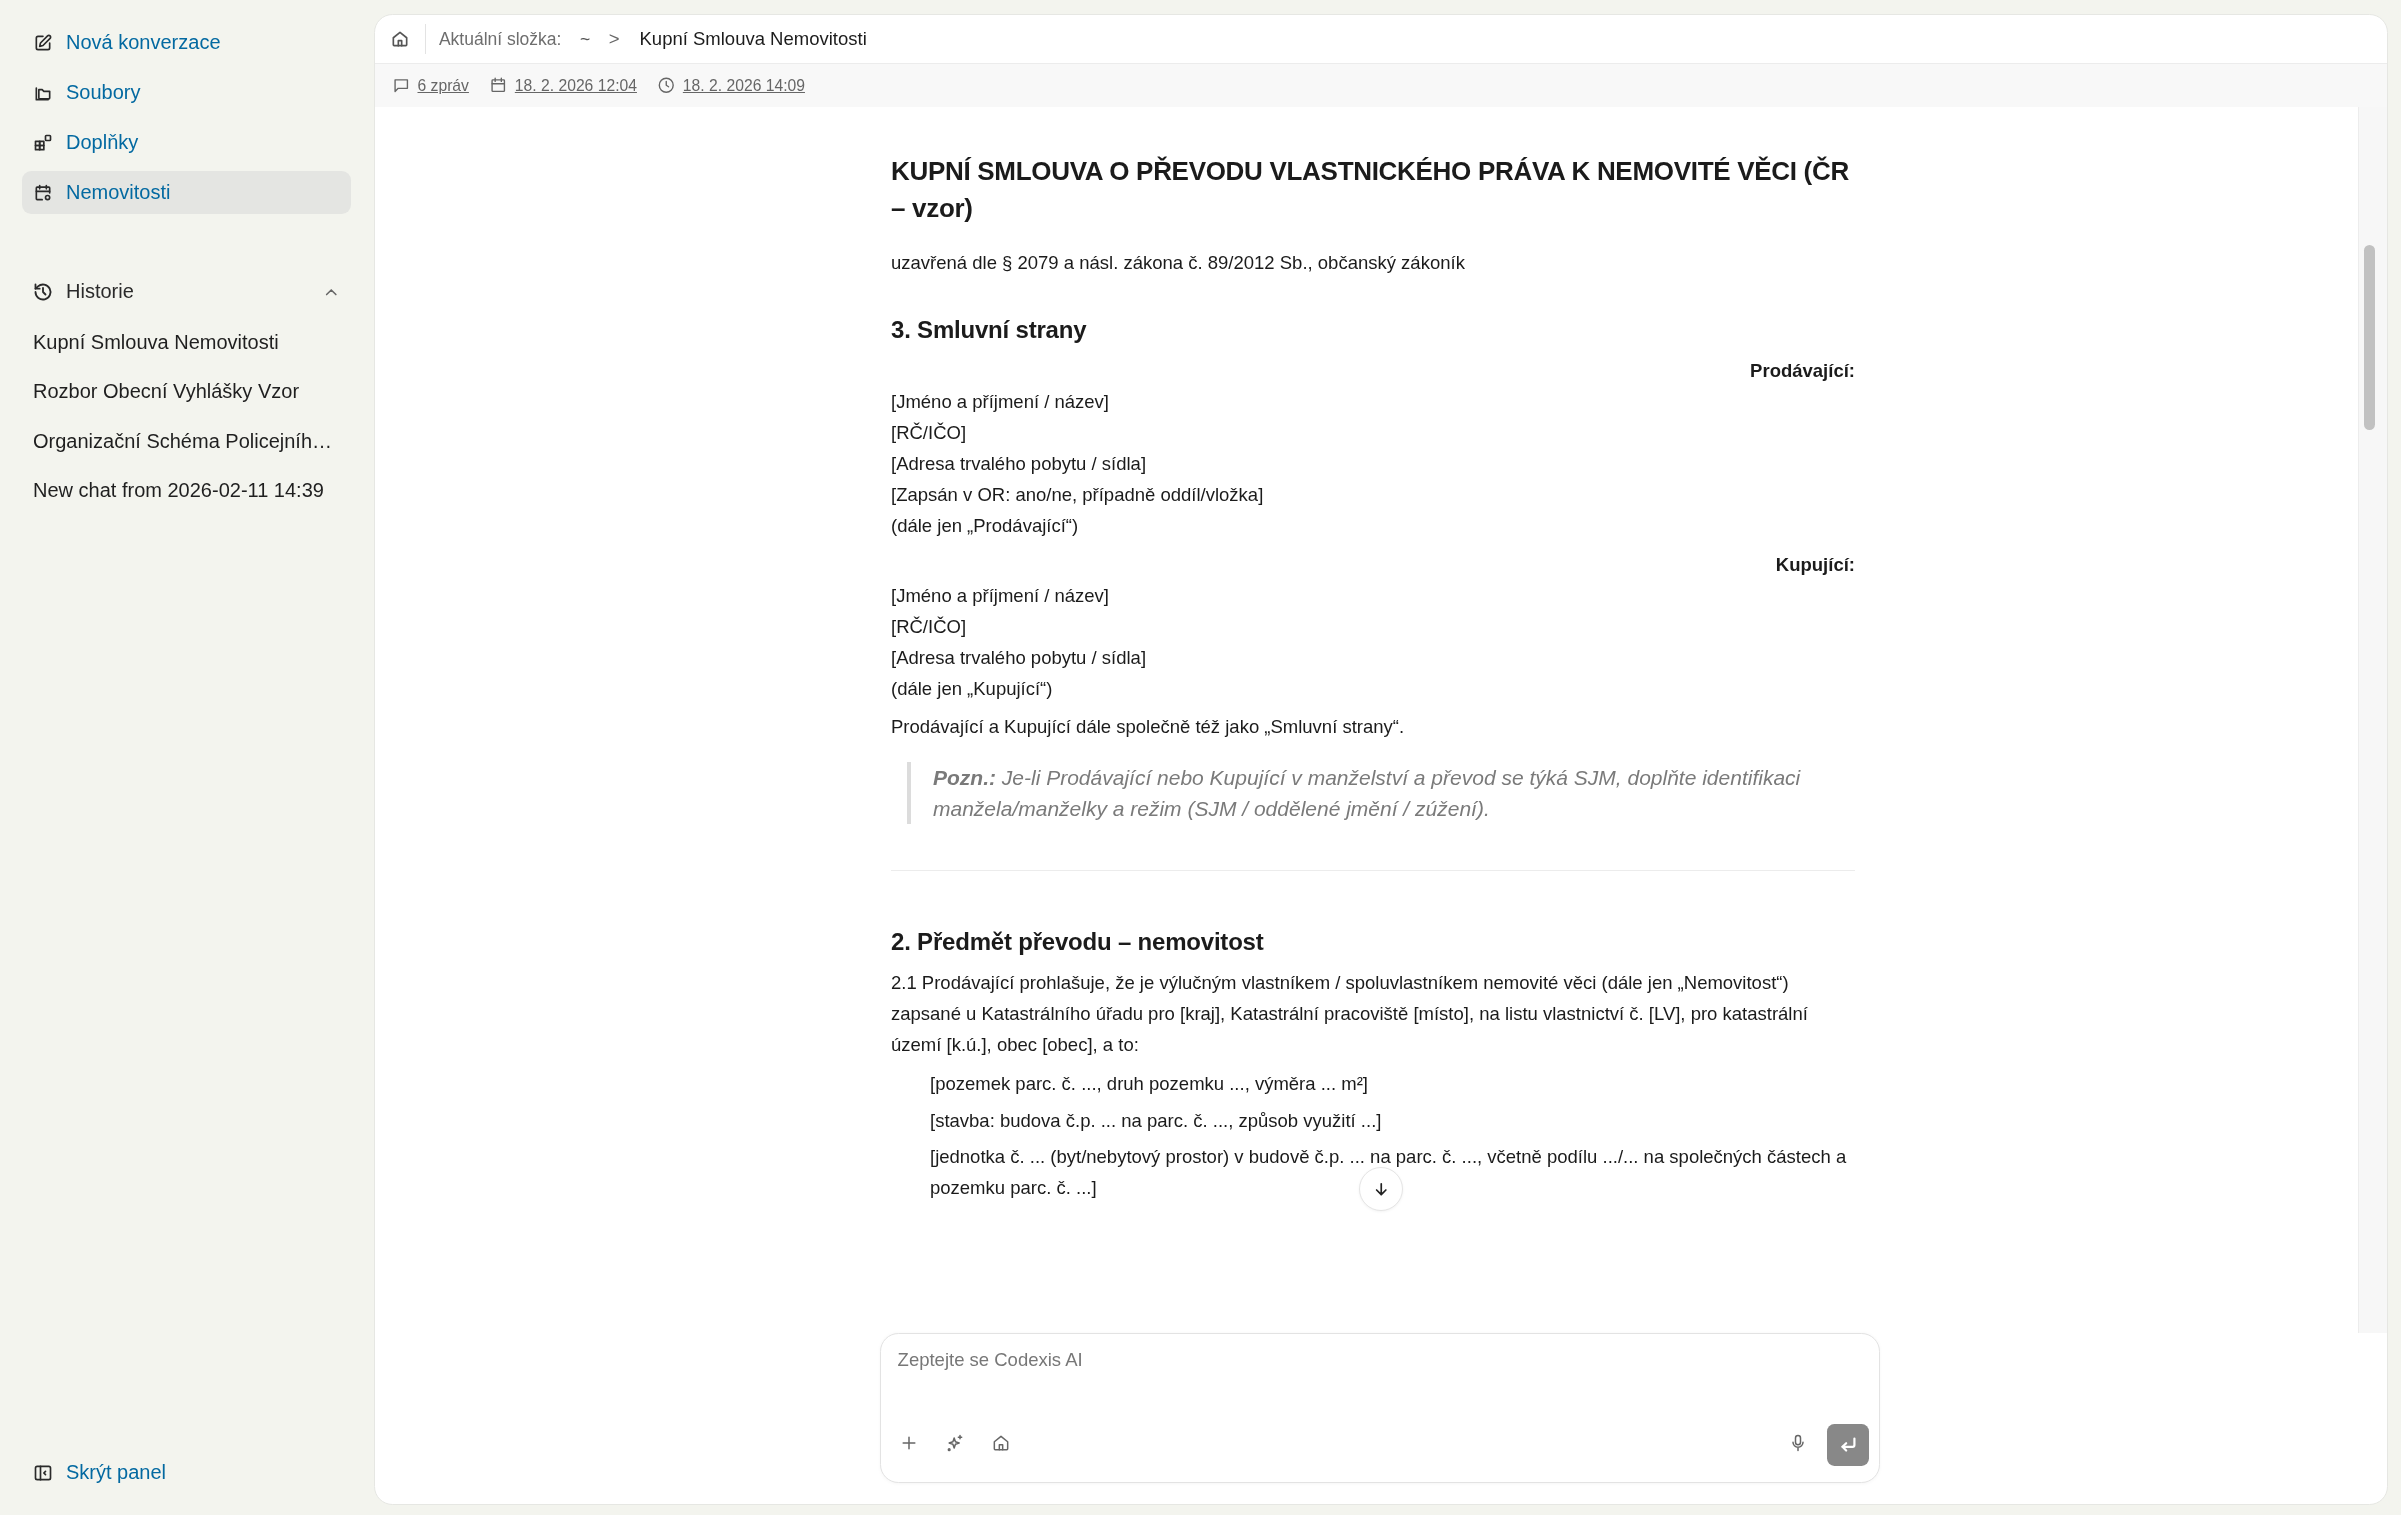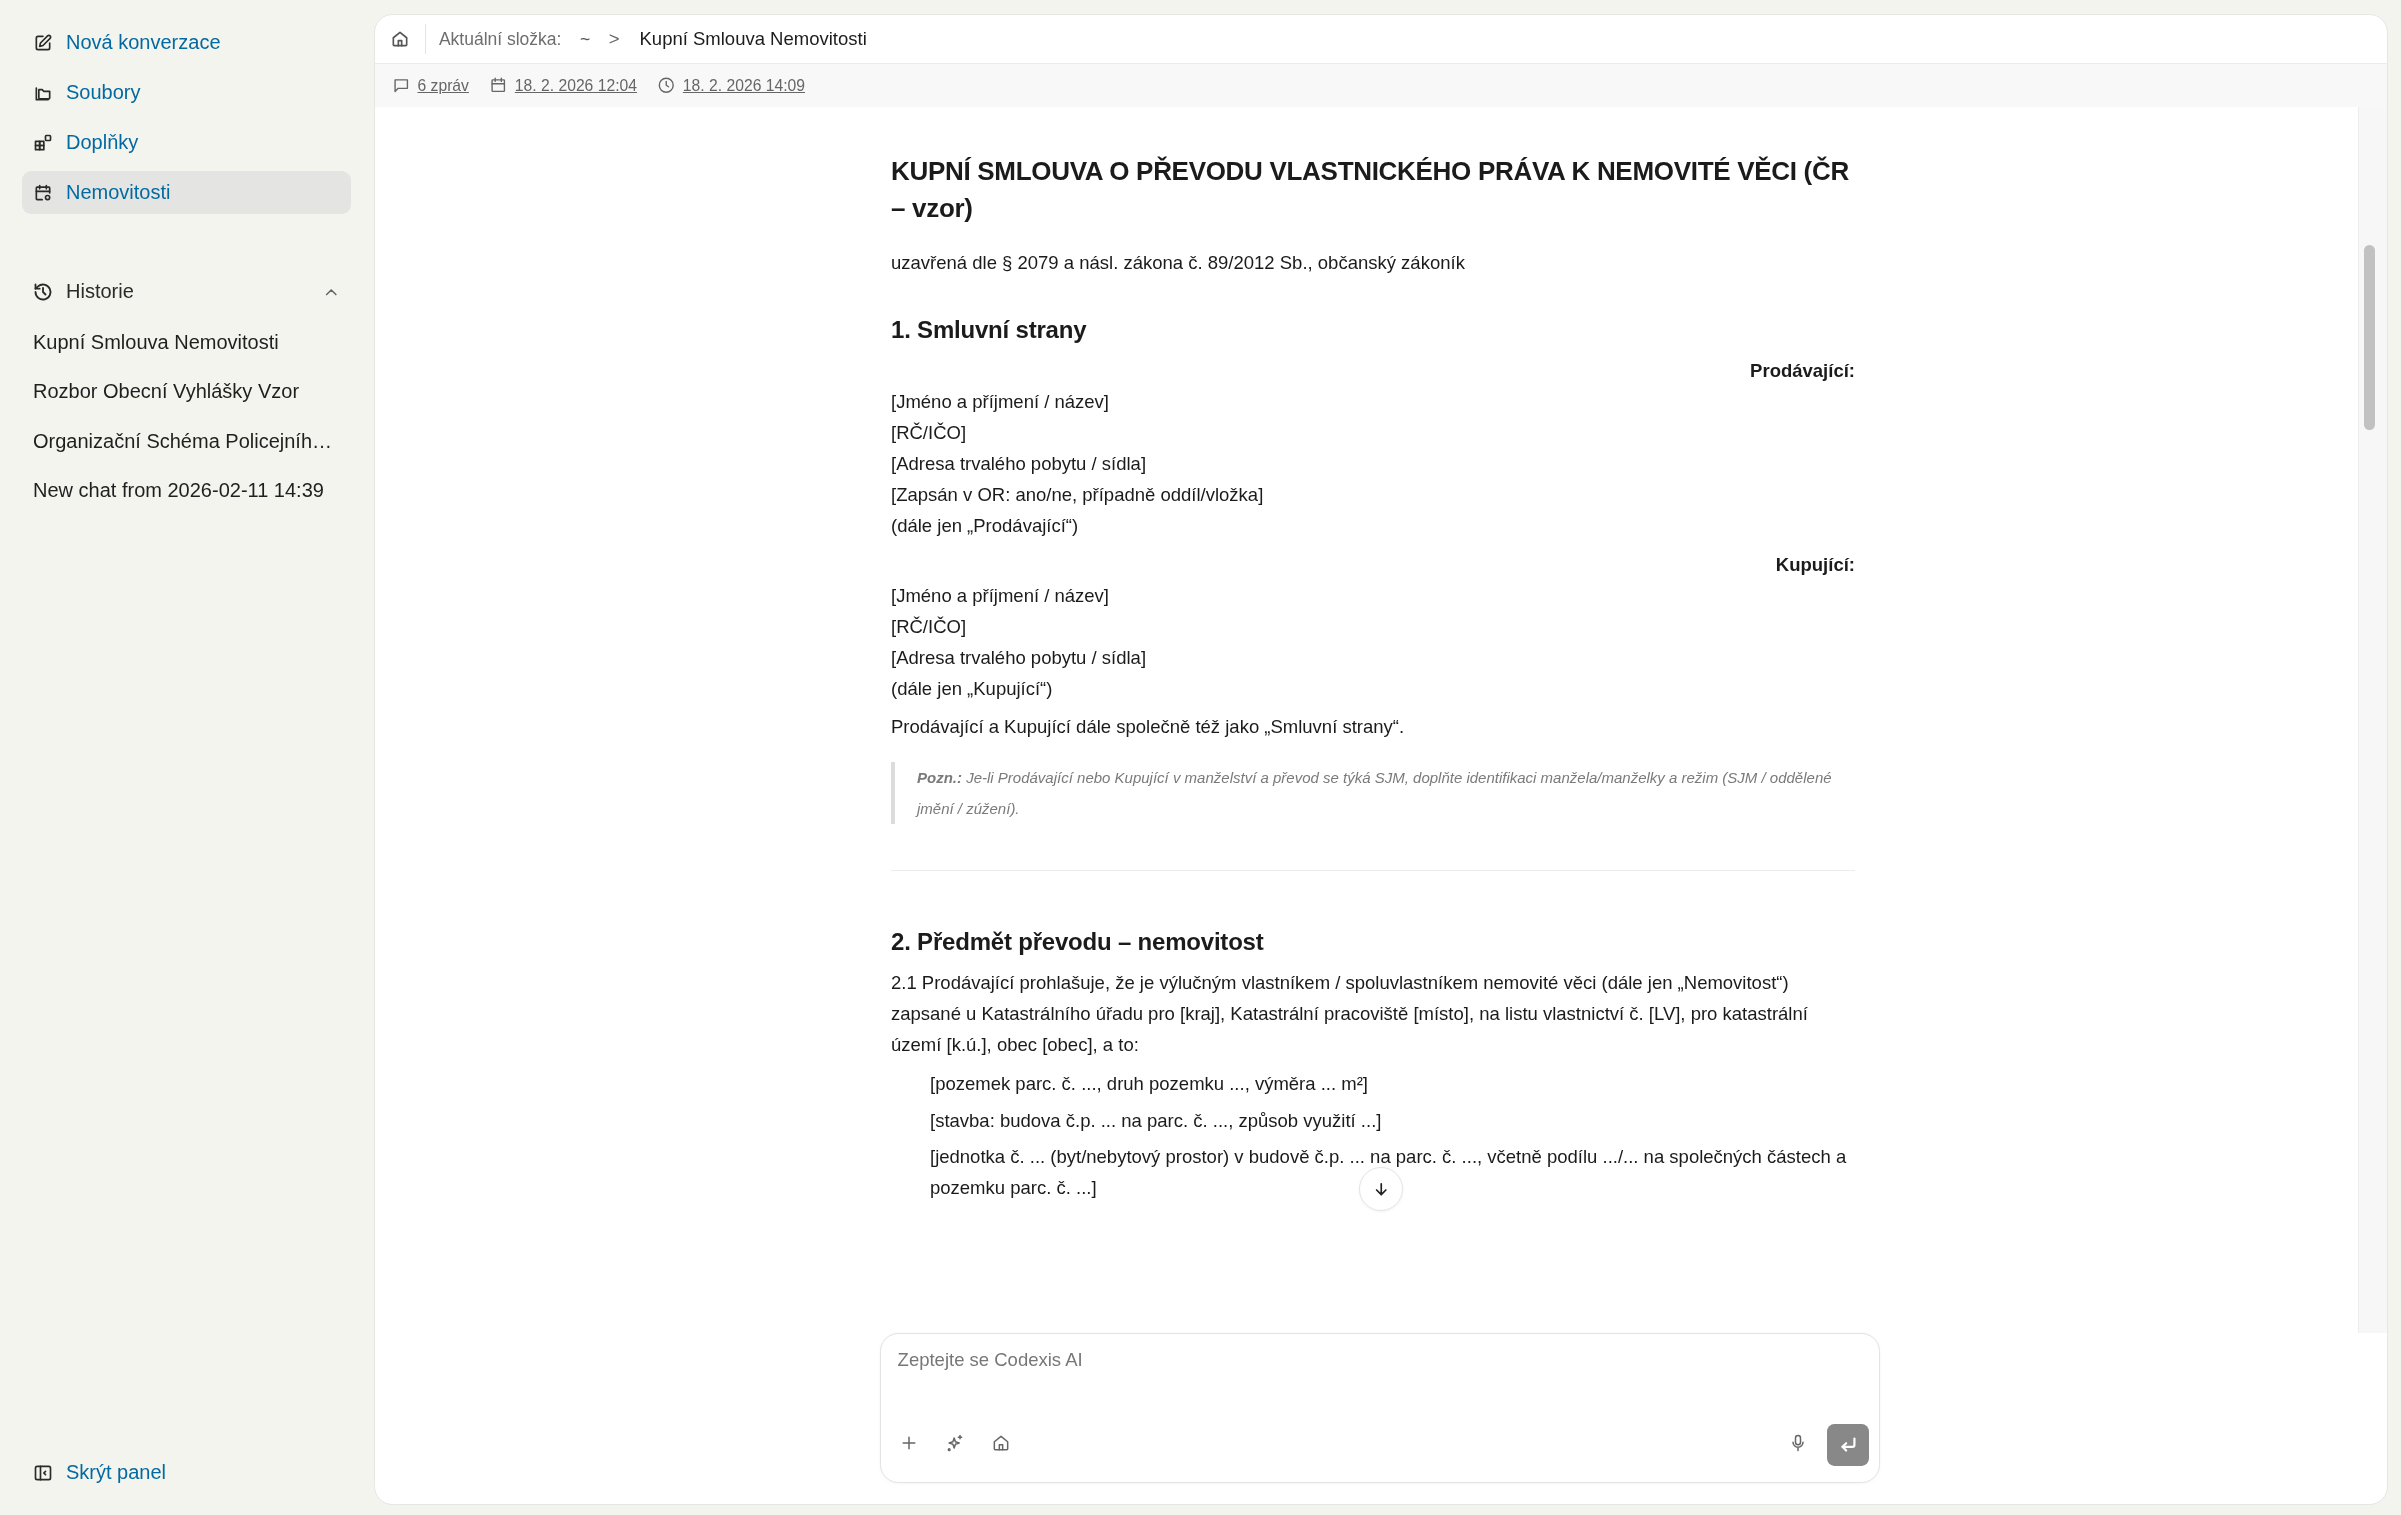--- a/index.html
+++ b/index.html
@@ -37,21 +37,21 @@
   .content { position: absolute; left: 0; top: 92px; width: 1984px; height: 1398px; overflow: hidden; }
   .doc { position: absolute; left: 516px; top: 46px; width: 964px; color: #1b1b1b; }
   .doc h1 { font-size: 26px; font-weight: bold; line-height: 37px; letter-spacing: -0.3px; margin-bottom: 20px; }
   .doc p { font-size: 18.5px; line-height: 31px; }
   .doc .sub { margin-bottom: 35px; }
   .doc h2 { font-size: 24px; font-weight: bold; line-height: 33px; margin-bottom: 9.2px; letter-spacing: -0.2px; }
   .doc .lines p { line-height: 31px; }
   .doc .lines { margin-bottom: 7.4px; }
   .doc .label { font-weight: bold; text-align: right; }
   .doc .strany { margin-bottom: 20px; }
-  .doc blockquote { border-left: 4.6px solid #dcdcdc; padding-left: 22px; color: #7a7a7a; font-style: italic; font-size: 15px; line-height: 31px; margin-bottom: 46px; }
+  .doc blockquote { border-left: 4.6px solid #dcdcdc; padding-left: 22px; color: #7a7a7a; font-style: italic; font-size: 21px; line-height: 31px; margin-bottom: 46px; margin-left: 16px; }
   .doc blockquote b { font-weight: bold; }
   .doc hr { border: none; border-top: 1.8px solid #ececec; margin-bottom: 54px; }
   .doc ul { list-style: none; padding-left: 39px; margin-top: 8px; }
   .doc ul li { font-size: 18.5px; line-height: 31px; margin-bottom: 5.5px; }
 
   .scroll-down { position: absolute; left: 984px; top: 1060px; width: 44px; height: 44px; border-radius: 50%; background: #fff; border: 0.9px solid #e5e5e5; display: flex; align-items: center; justify-content: center; cursor: pointer; box-shadow: 0 0.9px 2.8px rgba(0,0,0,0.05); }
   .scroll-down svg { width: 18.5px; height: 18.5px; stroke: #222; fill: none; stroke-width: 2.2; stroke-linecap: round; stroke-linejoin: round; }
 
   .scrolltrack { position: absolute; right: 0; top: 92px; width: 29.5px; height: 1226px; background: #f7f7f7; border-left: 0.9px solid #ececec; }
   .scrollthumb { position: absolute; left: 5.5px; top: 138px; width: 11px; height: 185px; border-radius: 5.5px; background: #c1c1c1; cursor: pointer; }
@@ -179,21 +179,21 @@
         </svg>
       <span>18. 2. 2026 14:09</span>
     </div>
   </div>
 
   <div class="content">
     <article class="doc">
       <h1>KUPNÍ SMLOUVA O PŘEVODU VLASTNICKÉHO PRÁVA K NEMOVITÉ VĚCI (ČR – vzor)</h1>
       <p class="sub">uzavřená dle § 2079 a násl. zákona č. 89/2012 Sb., občanský zákoník</p>
 
-      <h2>1. Smluvní strany</h2>
+      <h2>3. Smluvní strany</h2>
       <div class="lines">
         <p class="label">Prodávající:</p>
         <p>[Jméno a příjmení / název]</p>
         <p>[RČ/IČO]</p>
         <p>[Adresa trvalého pobytu / sídla]</p>
         <p>[Zapsán v OR: ano/ne, případně oddíl/vložka]</p>
         <p>(dále jen „Prodávající“)</p>
       </div>
       <div class="lines">
         <p class="label">Kupující:</p>

